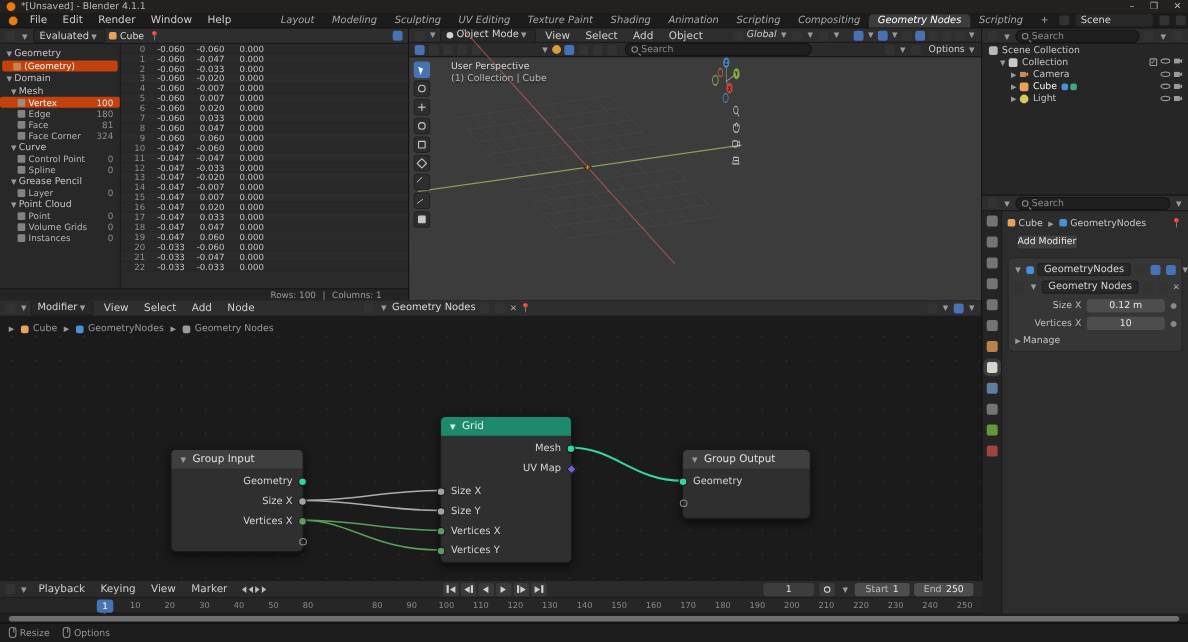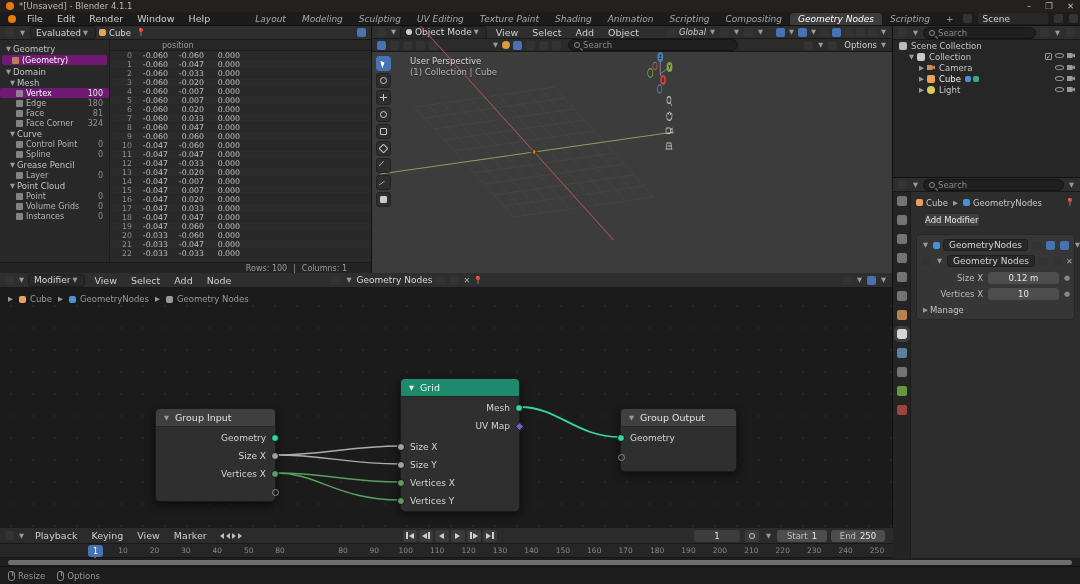--- a/index.html
+++ b/index.html
@@ -24,21 +24,21 @@
   #titlebar{left:0;top:0;width:1080px;height:12px;background:#242020;display:flex;align-items:center;padding:0 6px;font-size:8.5px;color:#bdb8b8;}
   #topbar{left:0;top:12px;width:1080px;height:14px;background:#1c1c1c;display:flex;align-items:center;border-bottom:1px solid #101010;}
   .wtab{padding:1px 8px;font-size:9px;color:#a8a8a8;border-radius:4px 4px 0 0;white-space:nowrap;}
   .wtab.active{background:#3c3c3c;color:#fff;}
   
   #spreadsheet{left:0;top:26px;width:372px;height:247px;background:#2b2b2b;border-right:1px solid #101010;}
   #ss-sidebar{position:absolute;left:0;top:14px;bottom:11px;width:110px;background:#282828;border-right:1px solid #1c1c1c;overflow:hidden;padding-top:3px;}
   .sb-head{display:flex;align-items:center;height:11px;padding-left:4px;color:#c4c4c4;font-size:8.5px;}
   .sb-item{display:flex;align-items:center;height:10px;padding-left:16px;color:#b5b5b5;font-size:8px;}
   .sb-item .cnt{margin-left:auto;margin-right:6px;color:#8f8f8f;}
-  .sb-item.sel{background:#701a75;color:#fff;border-radius:2px;}
+  .sb-item.sel{background:#c2410c;color:#fff;border-radius:2px;}
   .sb-item.sel .cnt{color:#e6e6e6;}
   .sb-ic{display:inline-block;width:7px;height:7px;background:#9a9a9a;border-radius:1px;margin-right:3px;flex:none;opacity:.8;}
   #ss-table{position:absolute;left:110px;top:14px;right:0;bottom:11px;background:#2b2b2b;overflow:hidden;}
   .ss-colhdr{height:11px;background:#262626;border-bottom:1px solid #1c1c1c;color:#9a9a9a;font-size:8px;padding-left:52px;display:flex;align-items:center;}
   .ss-row{display:flex;height:9px;align-items:center;border-bottom:1px solid #272727;}
   .ss-row:nth-child(odd){background:#292929;}
   .ss-cell{font-size:7.8px;text-align:right;}
   .ss-cell.c0{width:22px;color:#8f8f8f;}
   .ss-cell.c1,.ss-cell.c2,.ss-cell.c3{width:36px;color:#c2c2c2;}
   #ss-footer{position:absolute;left:0;bottom:0;width:100%;height:11px;background:#242424;border-top:1px solid #1a1a1a;display:flex;align-items:center;justify-content:flex-end;padding-right:24px;color:#9a9a9a;font-size:8px;gap:6px;}
@@ -235,23 +235,20 @@
           <span class="cnt">0</span>
         </div>
         <div class="sb-item">
           <span class="sb-ic"></span>
           <span>Instances</span>
           <span class="cnt">0</span>
         </div>
       </div>
   </div>
   <div id="ss-table">
-    <div class="ss-colhdr">
-        <span>position</span>
-      </div>
     <div id="ss-rows">
         <div class="ss-row">
           <span class="ss-cell c0">0</span>
           <span class="ss-cell c1">-0.060</span>
           <span class="ss-cell c2">-0.060</span>
           <span class="ss-cell c3">0.000</span>
         </div>
         <div class="ss-row">
           <span class="ss-cell c0">1</span>
           <span class="ss-cell c1">-0.060</span>

